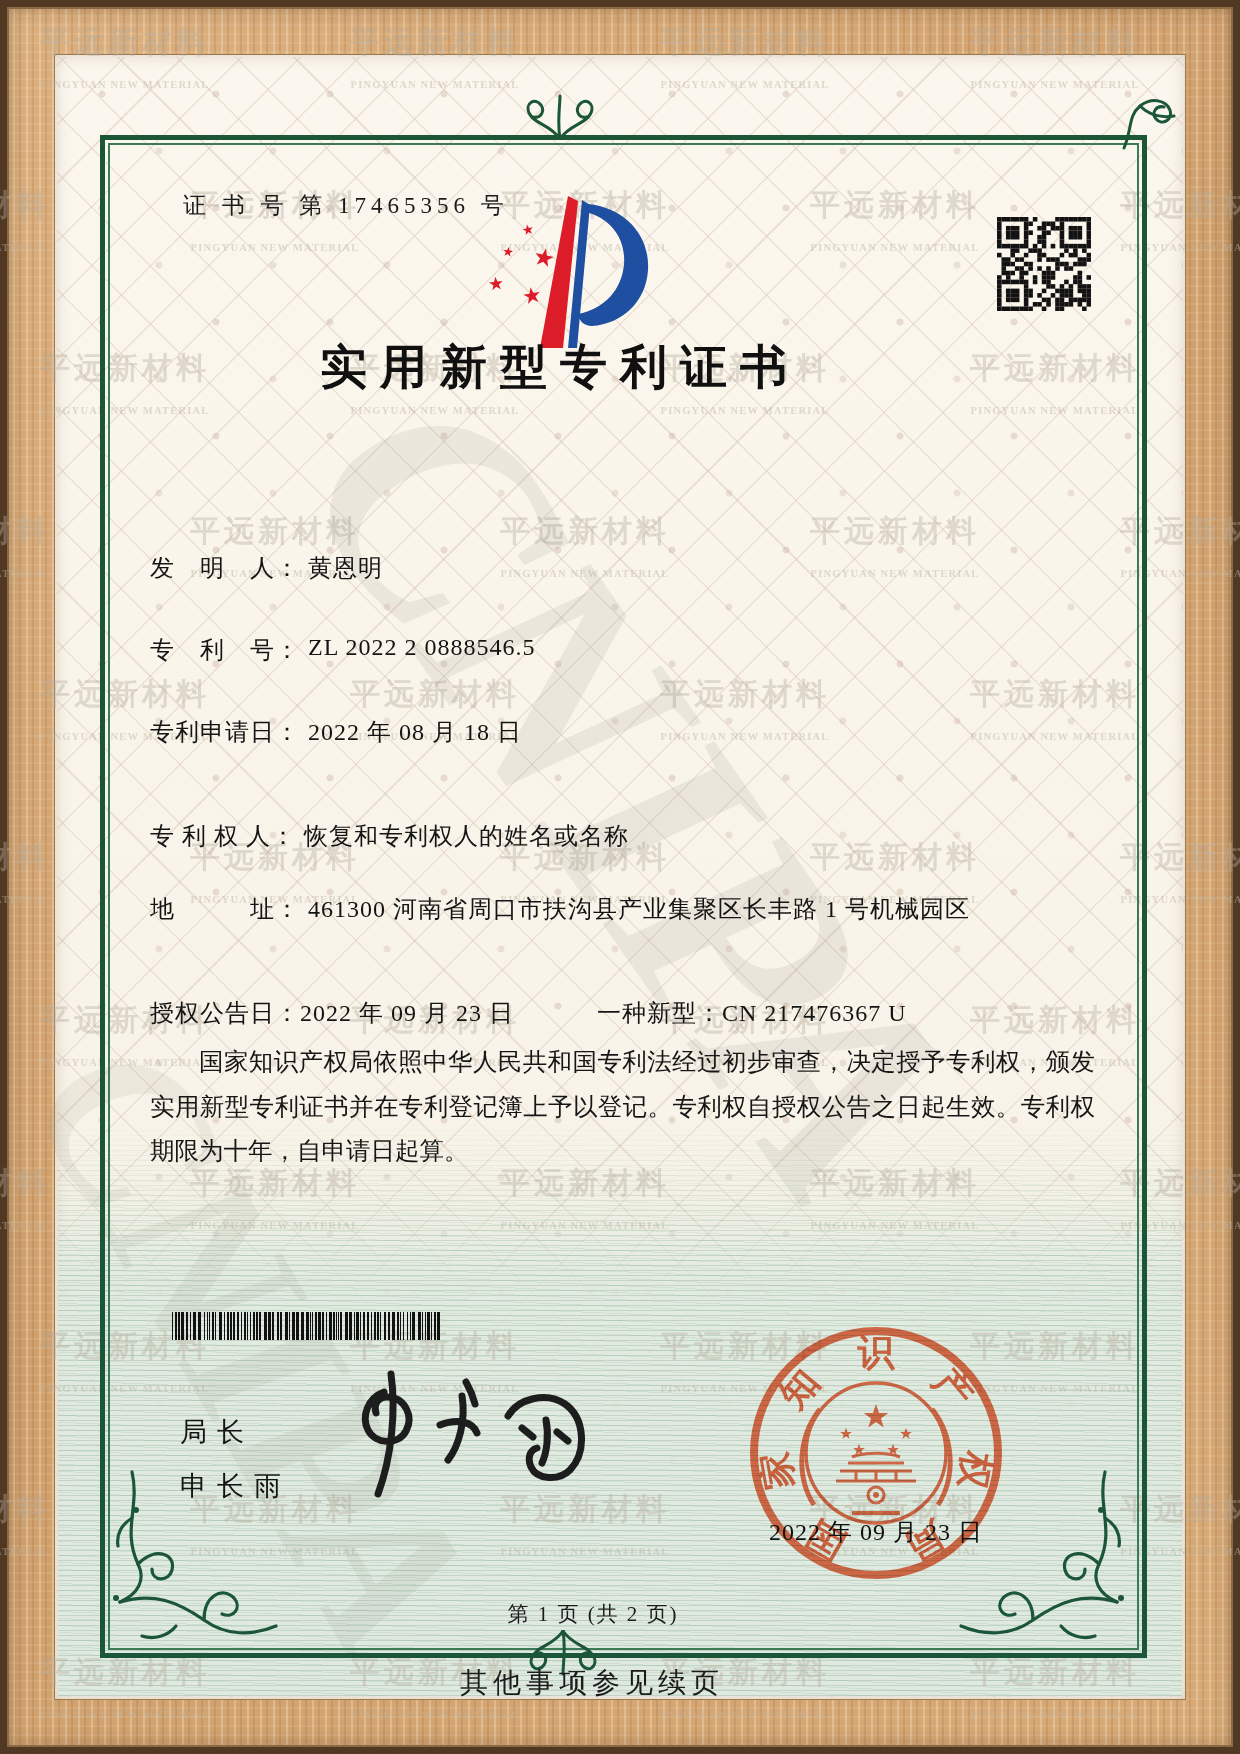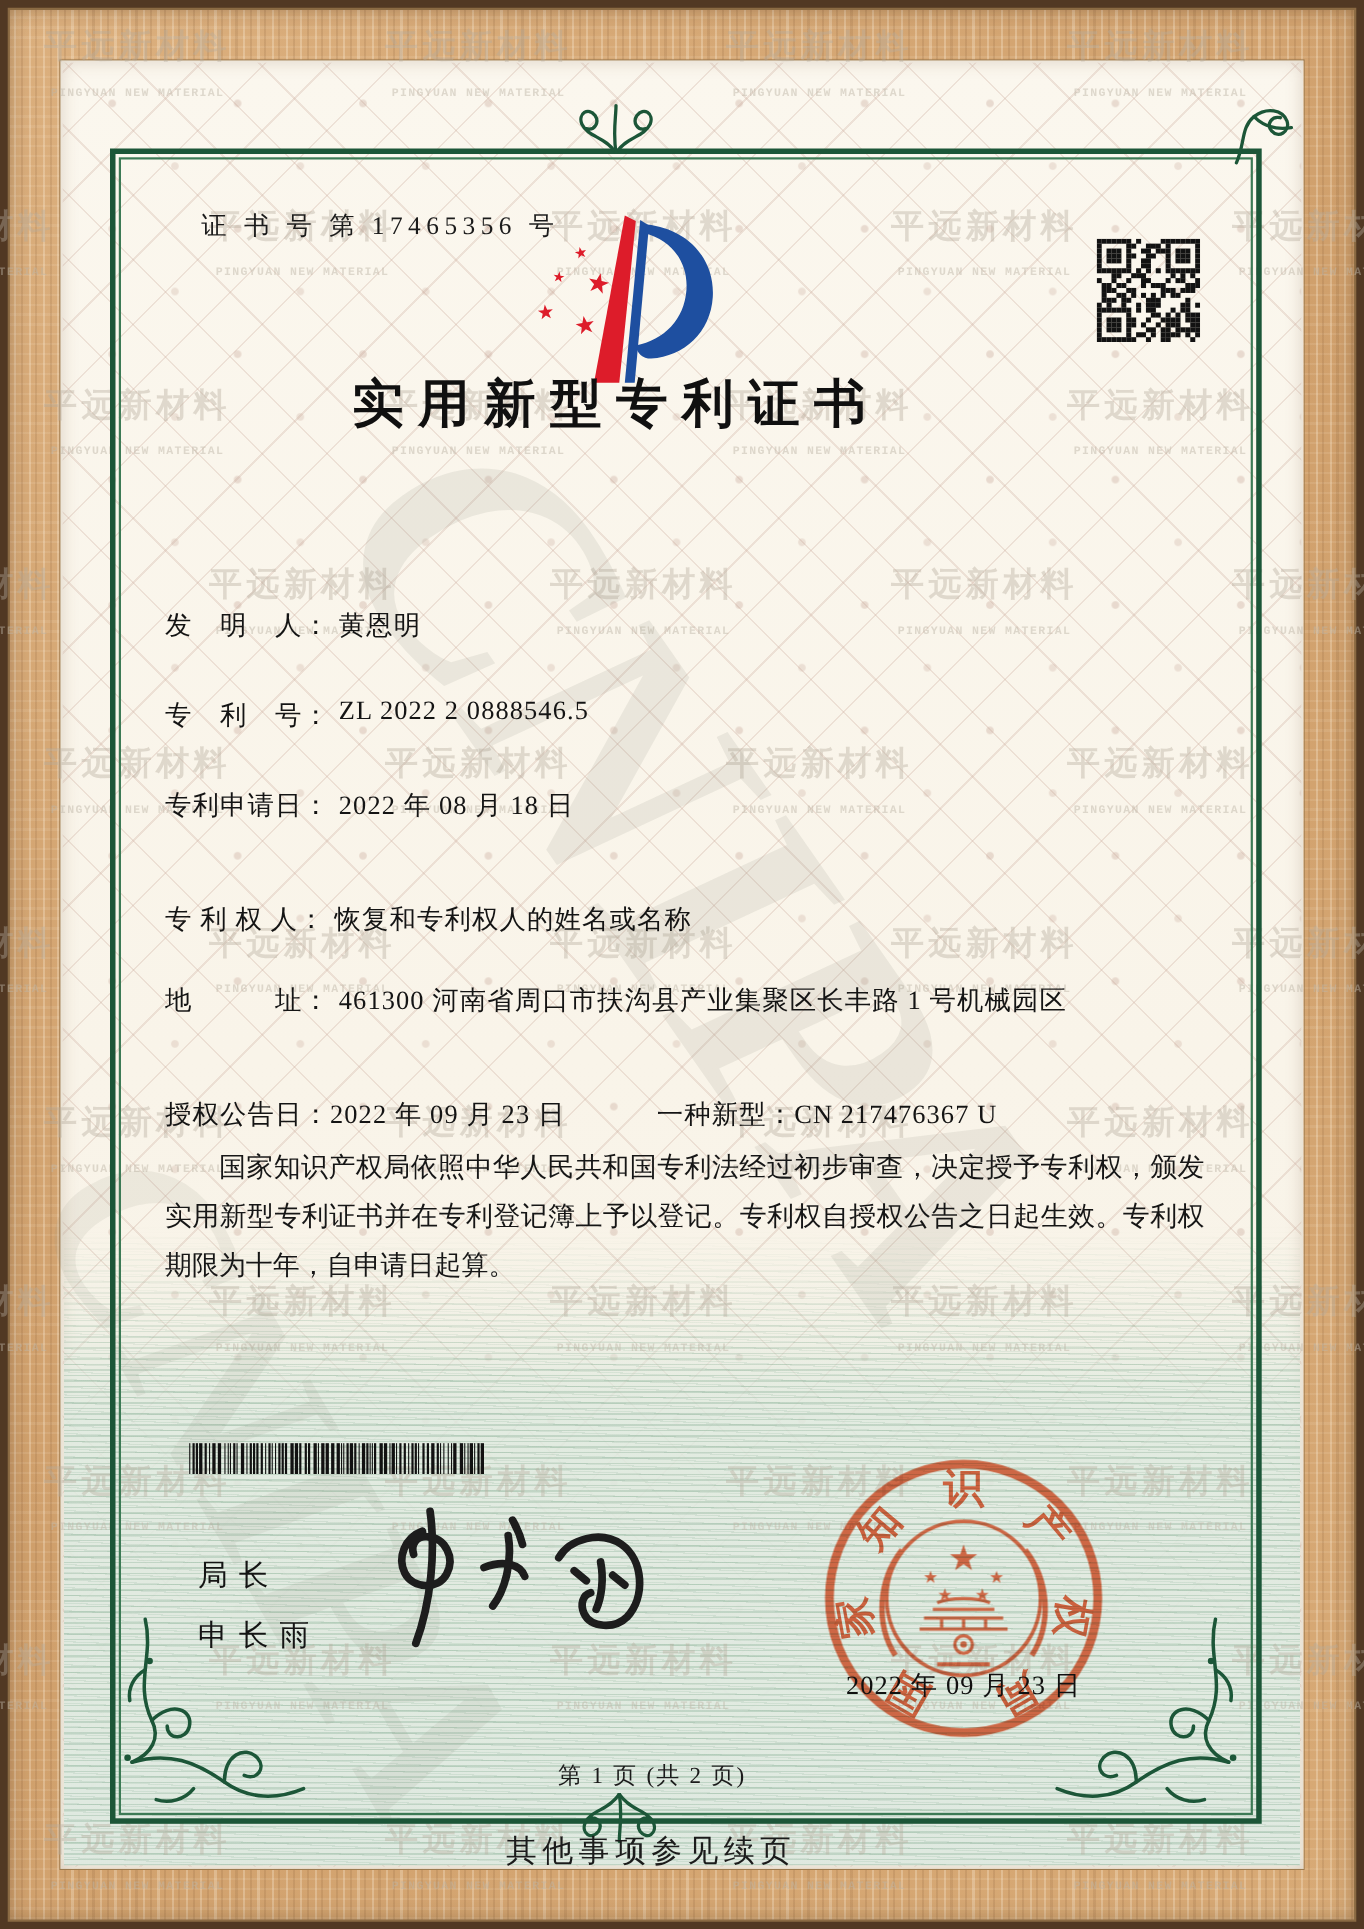--- a/index.html
+++ b/index.html
@@ -31,21 +31,21 @@
   .guilloche{
     position:absolute;left:58px;right:58px;top:1115px;bottom:58px;z-index:2;pointer-events:none;
     background:
       repeating-linear-gradient(0deg, rgba(118,164,134,.30) 0 1.2px, rgba(0,0,0,0) 1.2px 5px),
       repeating-linear-gradient(2.5deg, rgba(118,164,134,.16) 0 1px, rgba(0,0,0,0) 1px 7px),
       linear-gradient(180deg, rgba(225,236,226,0) 0%, rgba(222,233,223,.85) 30%, #dfe9e0 100%);
     -webkit-mask-image:linear-gradient(180deg, rgba(0,0,0,0) 0%, #000 24%);
             mask-image:linear-gradient(180deg, rgba(0,0,0,0) 0%, #000 24%);
   }
   .wmlayer{position:absolute;inset:0;z-index:3;pointer-events:none;}
-  .wm{position:absolute;width:230px;text-align:center;font-family:Liberation Mono, monospace;}
+  .wm{position:absolute;width:230px;text-align:center;font-family:Liberation Serif, serif;}
   .wm .cn{font-size:30px;font-weight:bold;letter-spacing:4px;color:rgba(183,172,157,.40);}
   .wm .en{display:block;font-size:10.5px;font-weight:bold;letter-spacing:1.2px;margin-top:16px;color:rgba(190,181,167,.48);}
   .wm-big{position:absolute;font-style:italic;font-weight:bold;font-family:"Liberation Serif",serif;color:rgba(150,145,132,.15);pointer-events:none;}
 
   .gborder{position:absolute;left:100px;top:135px;width:1037px;height:1513px;border:5px solid #1c5638;z-index:4;}
   .gborder .inner{position:absolute;inset:3px;border:2px solid #3c7a55;}
   .orn{position:absolute;z-index:5;pointer-events:none;}
 
   .txt{position:absolute;z-index:6;white-space:nowrap;}
   .certno{left:183px;top:190px;font-size:23px;letter-spacing:5px;color:#1b1b1b;}

